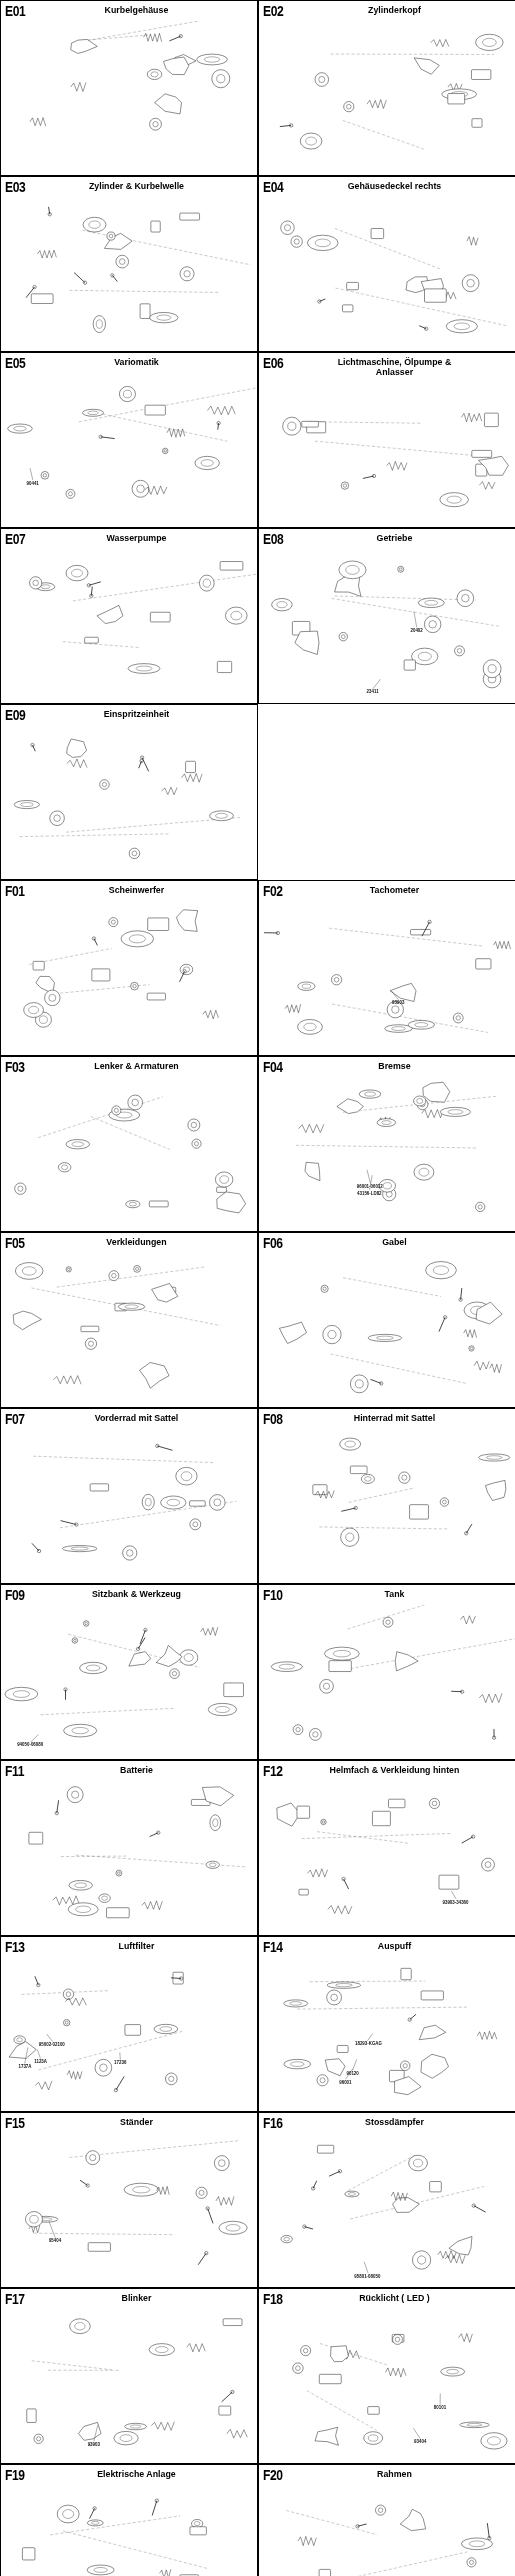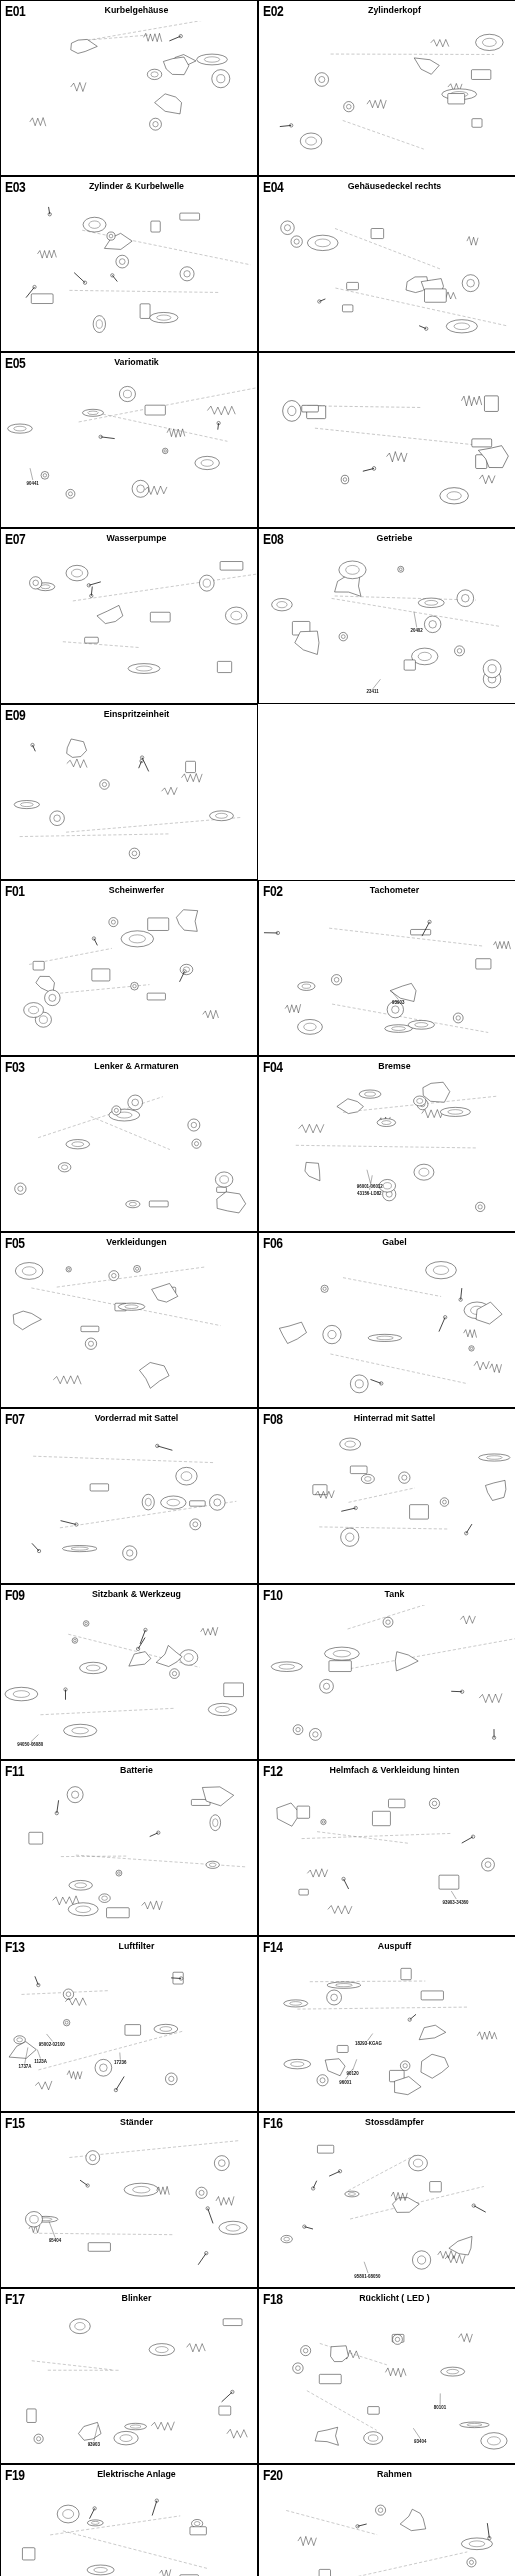--- a/index.html
+++ b/index.html
@@ -184,20 +184,24 @@
         <circle cx="418.2357186730951" cy="95.69801893481053" r="3.2" fill="#fff" stroke="#222222" stroke-width="1"></circle>
         <line x1="418.2357186730951" y1="95.69801893481053" x2="416.61385336136766" y2="108.23590236273037" stroke="#222222" stroke-width="1.6"></line>
         <ellipse cx="242.97289670770988" cy="40.14881104649976" rx="15.435649504885077" ry="14.523204294033349" fill="#fff" stroke="#222222" stroke-width="1"></ellipse>
         <ellipse cx="242.97289670770988" cy="40.14881104649976" rx="7.717824752442539" ry="7.261602147016674" fill="none" stroke="#222222" stroke-width="0.7"></ellipse>
         <text x="49.1003567148" y="213.3544854453299" font-size="8.5" font-weight="700" fill="#111">90441</text>
         <line x1="61.1003567148" y1="204.3544854453299" x2="55.79828495718539" y2="181.8209956019651" stroke="#222222" stroke-width="0.7"></line>
       </svg>
   </div>
 
   <div class="cell">
+    <div class="hdr">
+      <span class="code">E06</span>
+      <span class="title"><span class="tin">Lichtmaschine, Ölpumpe &amp; Anlasser</span></span>
+    </div>
     <svg class="art" viewBox="0 0 492 295" preserveAspectRatio="none" xmlns="http://www.w3.org/2000/svg">
         <line x1="63.931675110943615" y1="89.13693467155099" x2="310.3827234124765" y2="92.37287959083915" stroke="#555" stroke-width="0.6" stroke-dasharray="6 4"></line>
         <line x1="107.44718729518354" y1="127.43878338485956" x2="442.2781842877157" y2="158.2424370199442" stroke="#555" stroke-width="0.6" stroke-dasharray="6 4"></line>
         <path d="M245.1 175.7 L250.7 169.6 L256.4 184.7 L262.0 167.1 L267.6 182.5 L273.3 169.1 L278.9 184.5 L284.5 169.5" fill="none" stroke="#222222" stroke-width="0.9"></path>
         <circle cx="63.06183403264731" cy="98.19177967659198" r="17.623425024794415" fill="#fff" stroke="#222222" stroke-width="1"></circle>
         <circle cx="63.06183403264731" cy="98.19177967659198" r="7.930541261157487" fill="none" stroke="#222222" stroke-width="0.8"></circle>
         <rect x="416.3652378330007" y="172.53338252427056" width="21.538265938404948" height="23.29051202023402" rx="2" fill="#fff" stroke="#222222" stroke-width="1"></rect>
         <polygon points="479.2,174.8 468.1,194.3 442.2,194.1 435.6,179.4 421.6,165.0 444.0,161.6 466.3,157.1" fill="#fff" stroke="#222222" stroke-width="1"></polygon>
         <rect x="433.3164167632349" y="72.67785298102535" width="26.648534883279353" height="26.397851092740893" rx="2" fill="#fff" stroke="#222222" stroke-width="1"></rect>
         <path d="M423.5 213.8 L429.5 206.7 L435.6 221.7 L441.6 207.6 L447.6 220.6 L453.6 207.7" fill="none" stroke="#222222" stroke-width="0.9"></path>

